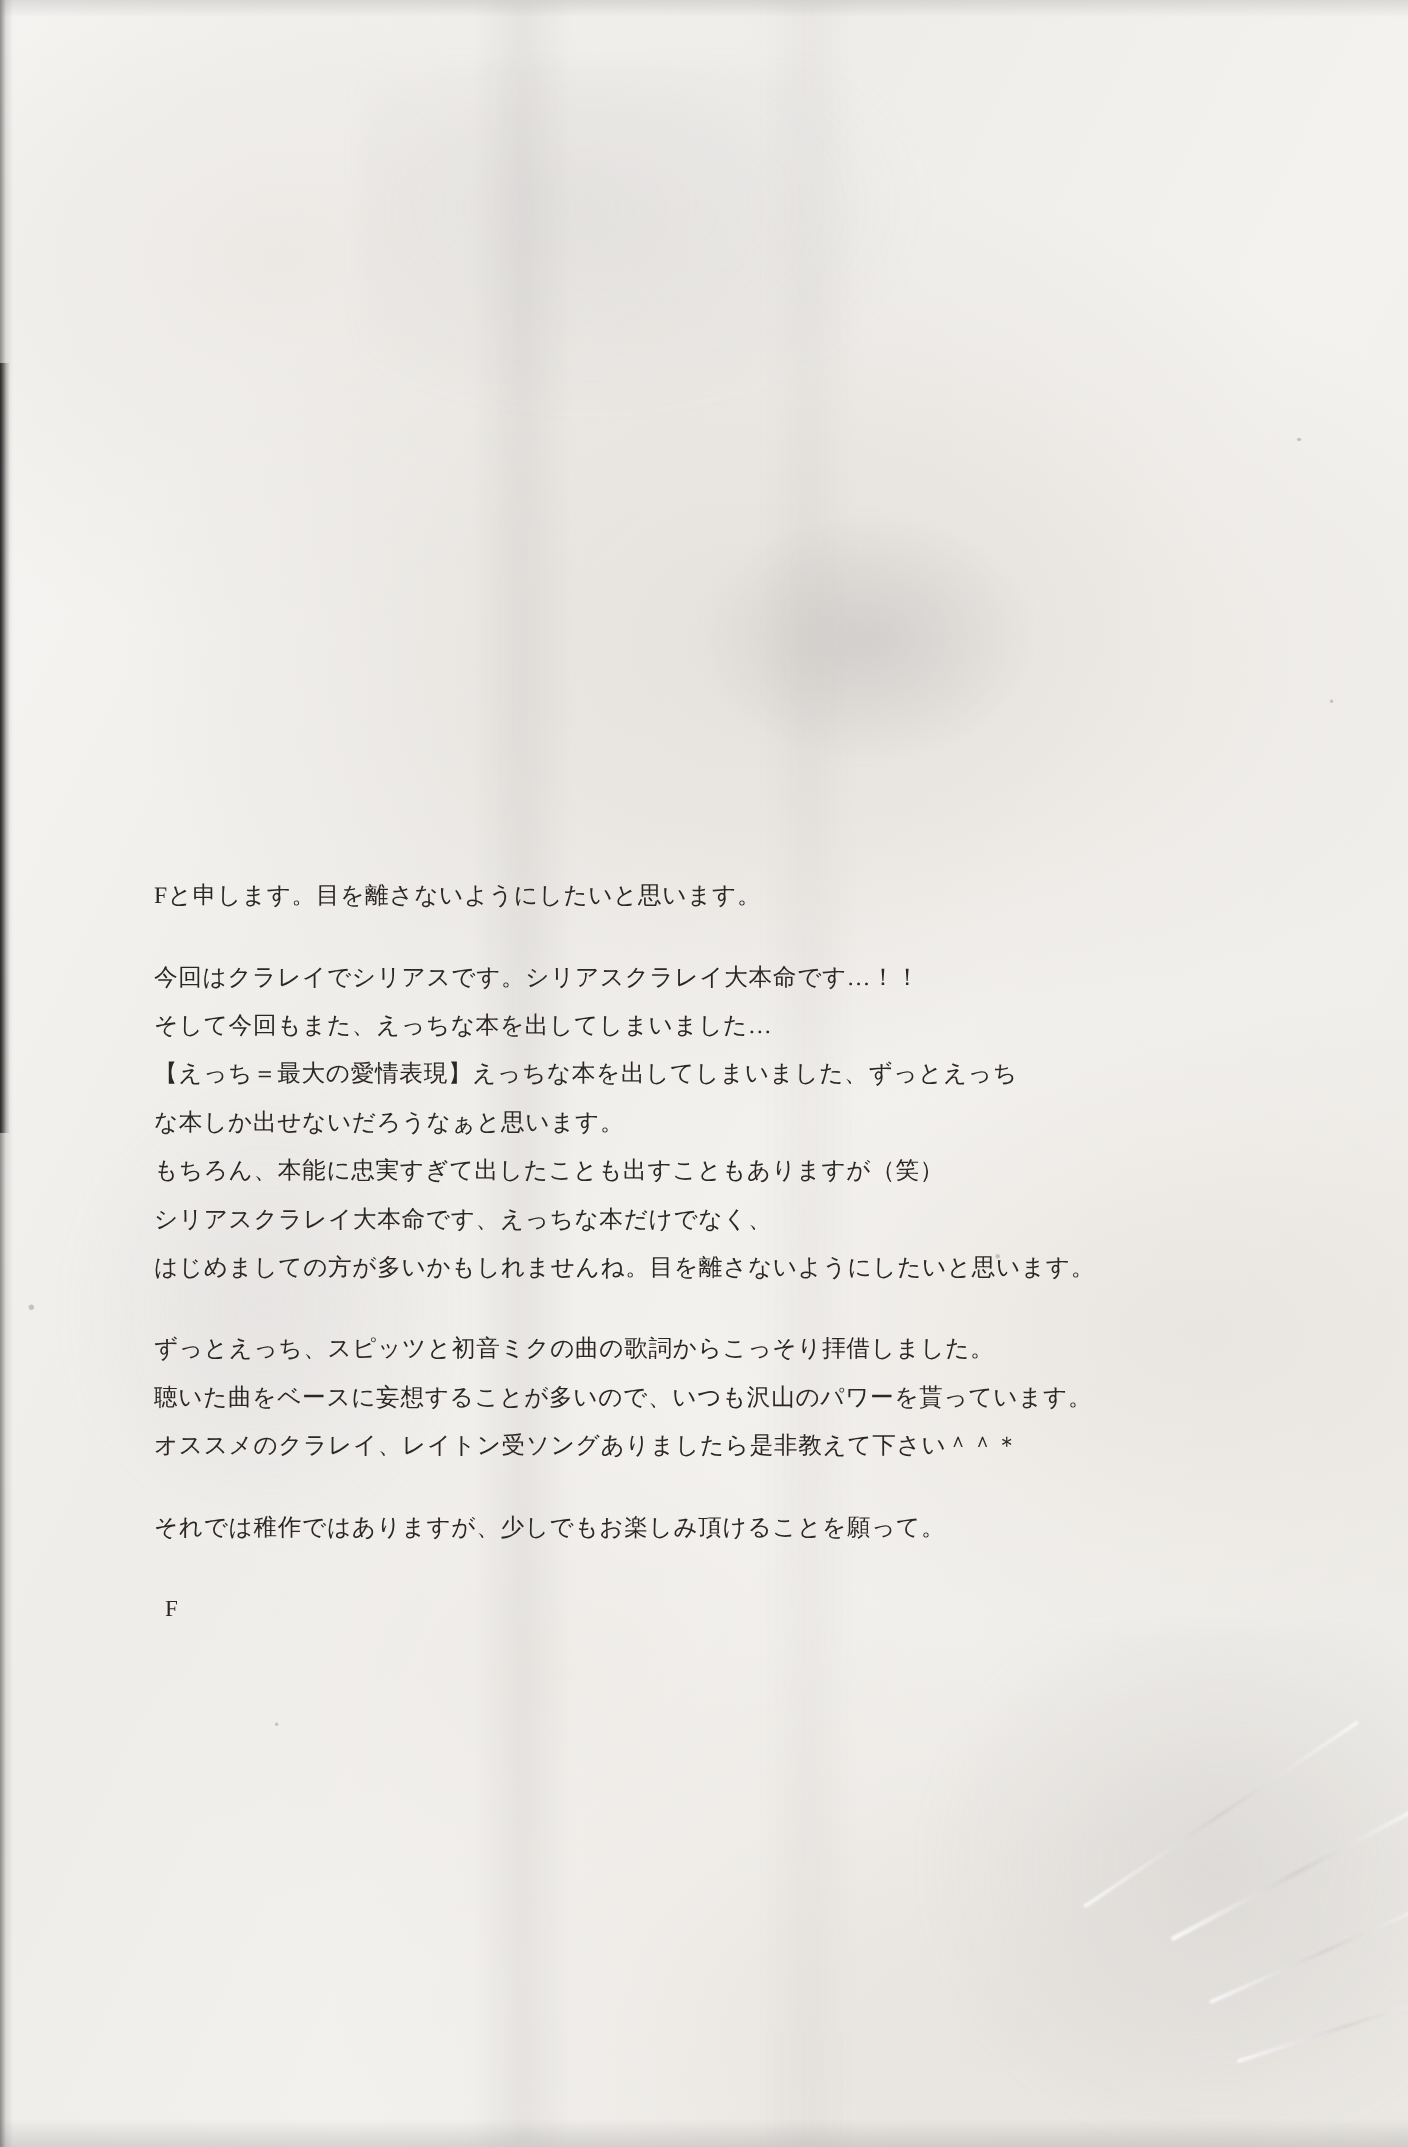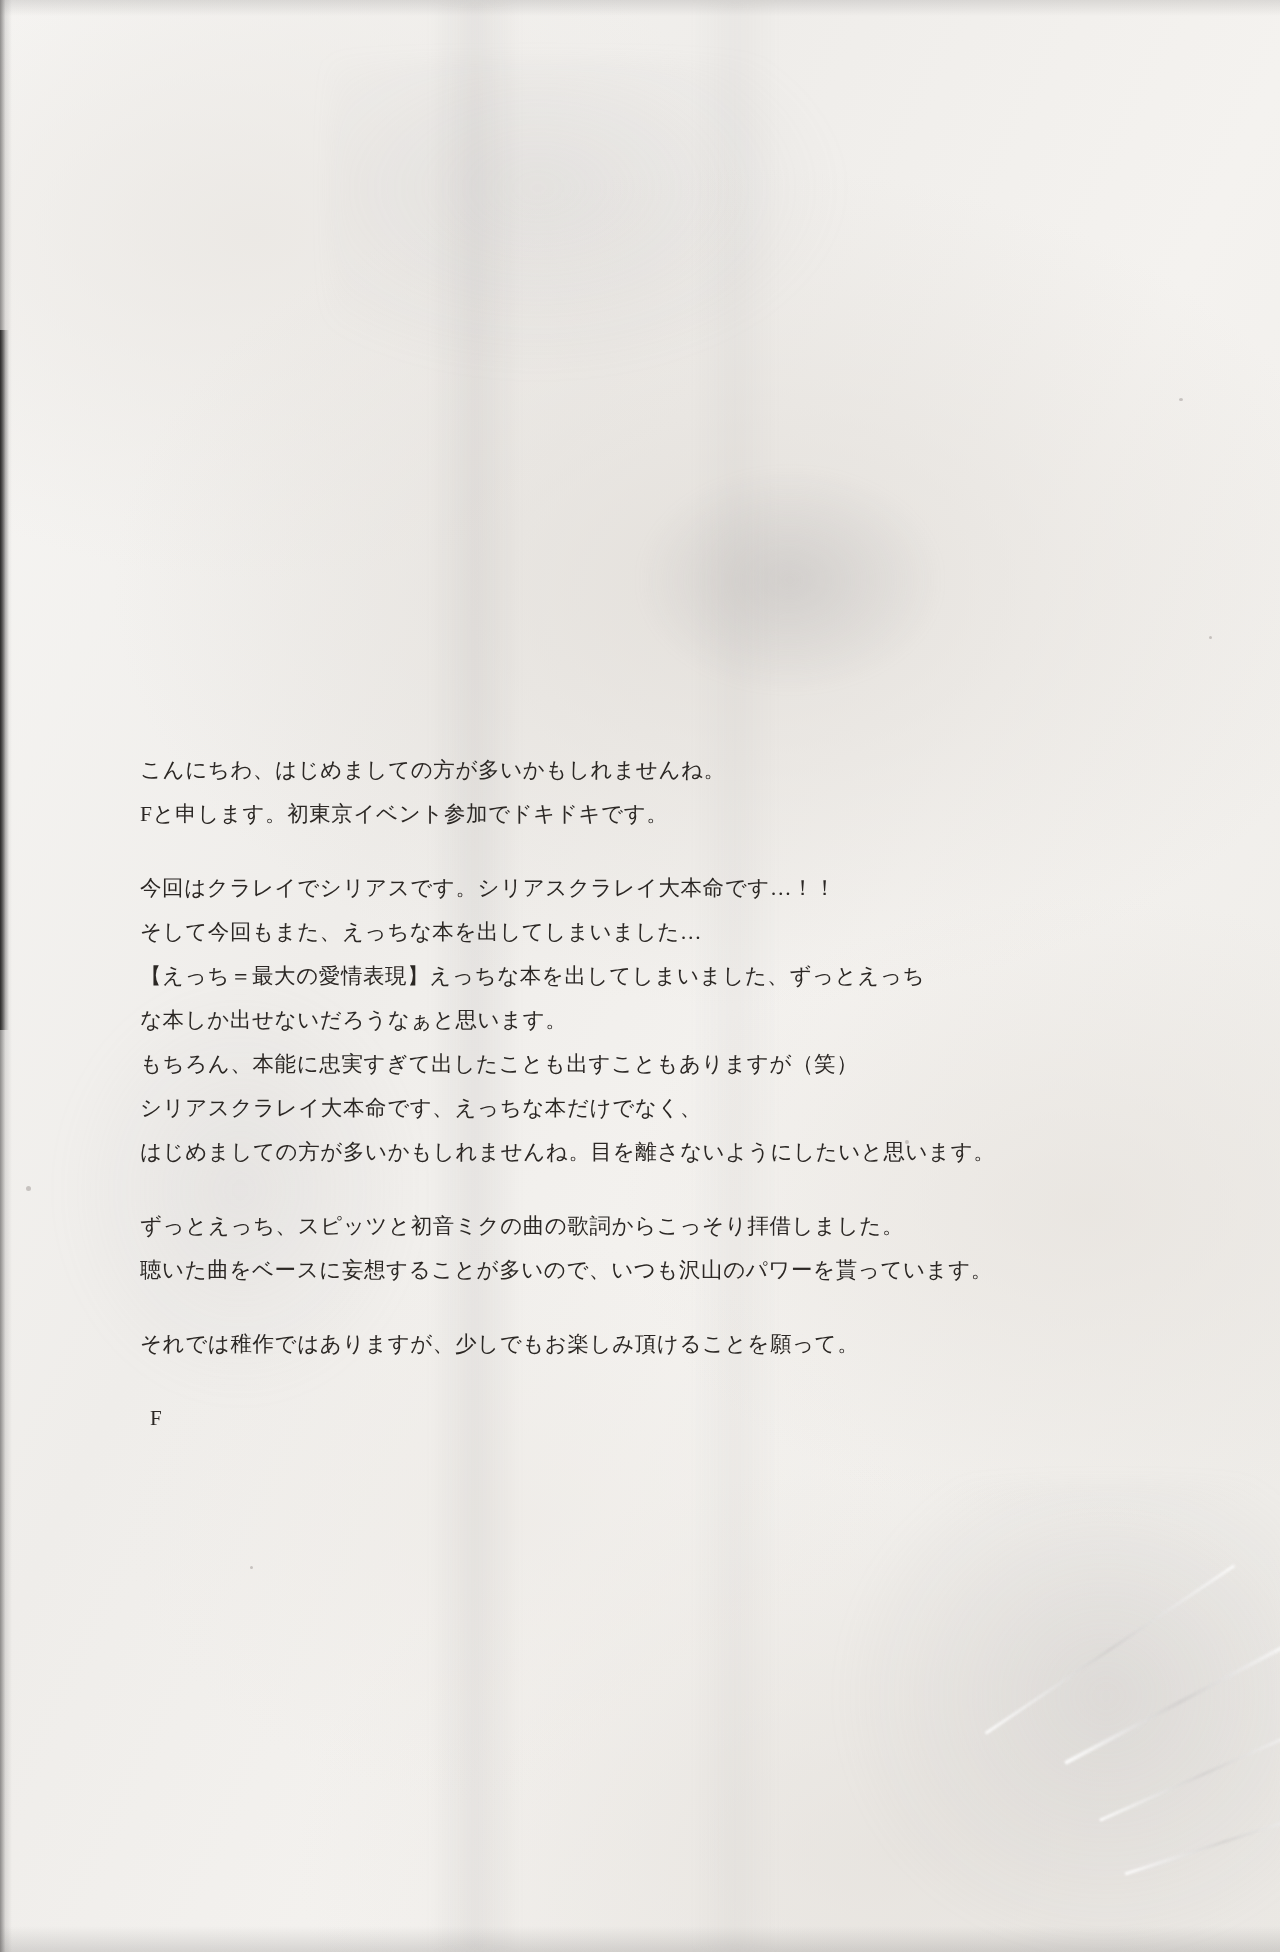--- a/index.html
+++ b/index.html
@@ -162,37 +162,38 @@
 
   <div class="speck" style="left:26px; top:1186px; width:5px; height:5px;"></div>
   <div class="speck" style="left:905px; top:1140px; width:4px; height:4px;"></div>
   <div class="speck" style="left:1209px; top:636px; width:3px; height:3px;"></div>
   <div class="speck" style="left:1179px; top:398px; width:4px; height:3px;"></div>
   <div class="speck" style="left:250px; top:1566px; width:3px; height:3px;"></div>
 
   <div class="afterword">
 
     <p class="para">
-      <span class="line">こんにちわ、はじめましての方が多いかもしれませんね。</span><br>
-      <span class="line">Fと申します。初東京イベント参加でドキドキです。</span>
+      <br>
+      <span class="line">Fと申します。目を離さないようにしたいと思います。</span>
     </p>
 
     <p class="para">
       <span class="line">今回はクラレイでシリアスです。シリアスクラレイ大本命です…！！</span><br>
       <span class="line">そして今回もまた、えっちな本を出してしまいました…</span><br>
       <span class="line">【えっち＝最大の愛情表現】えっちな本を出してしまいました、ずっとえっち</span><br>
       <span class="line">な本しか出せないだろうなぁと思います。</span><br>
       <span class="line">もちろん、本能に忠実すぎて出したことも出すこともありますが（笑）</span><br>
       <span class="line">シリアスクラレイ大本命です、えっちな本だけでなく、</span><br>
       <span class="line">はじめましての方が多いかもしれませんね。目を離さないようにしたいと思います。</span>
     </p>
 
     <p class="para">
       <span class="line">ずっとえっち、スピッツと初音ミクの曲の歌詞からこっそり拝借しました。</span><br>
       <span class="line">聴いた曲をベースに妄想することが多いので、いつも沢山のパワーを貰っています。</span><br>
+      <span class="line">オススメのクラレイ、レイトン受ソングありましたら是非教えて下さい＾＾＊</span>
     </p>
 
     <p class="para">
       <span class="line">それでは稚作ではありますが、少しでもお楽しみ頂けることを願って。</span>
     </p>
 
     <div class="sig">F</div>
 
   </div>
 

